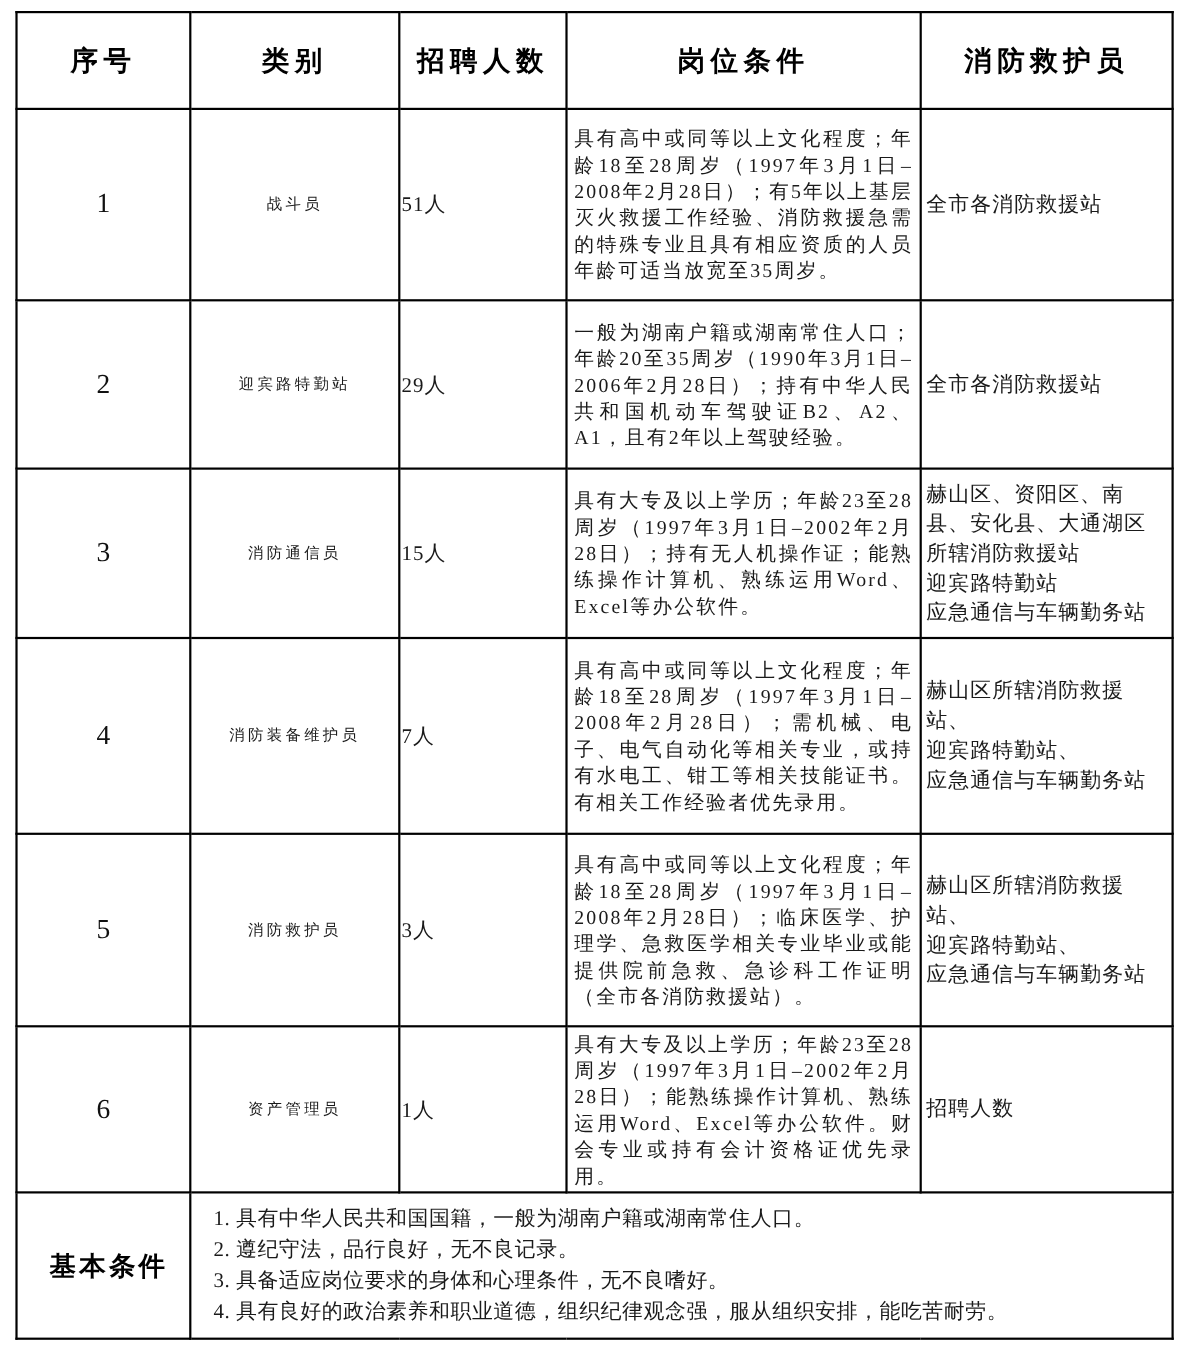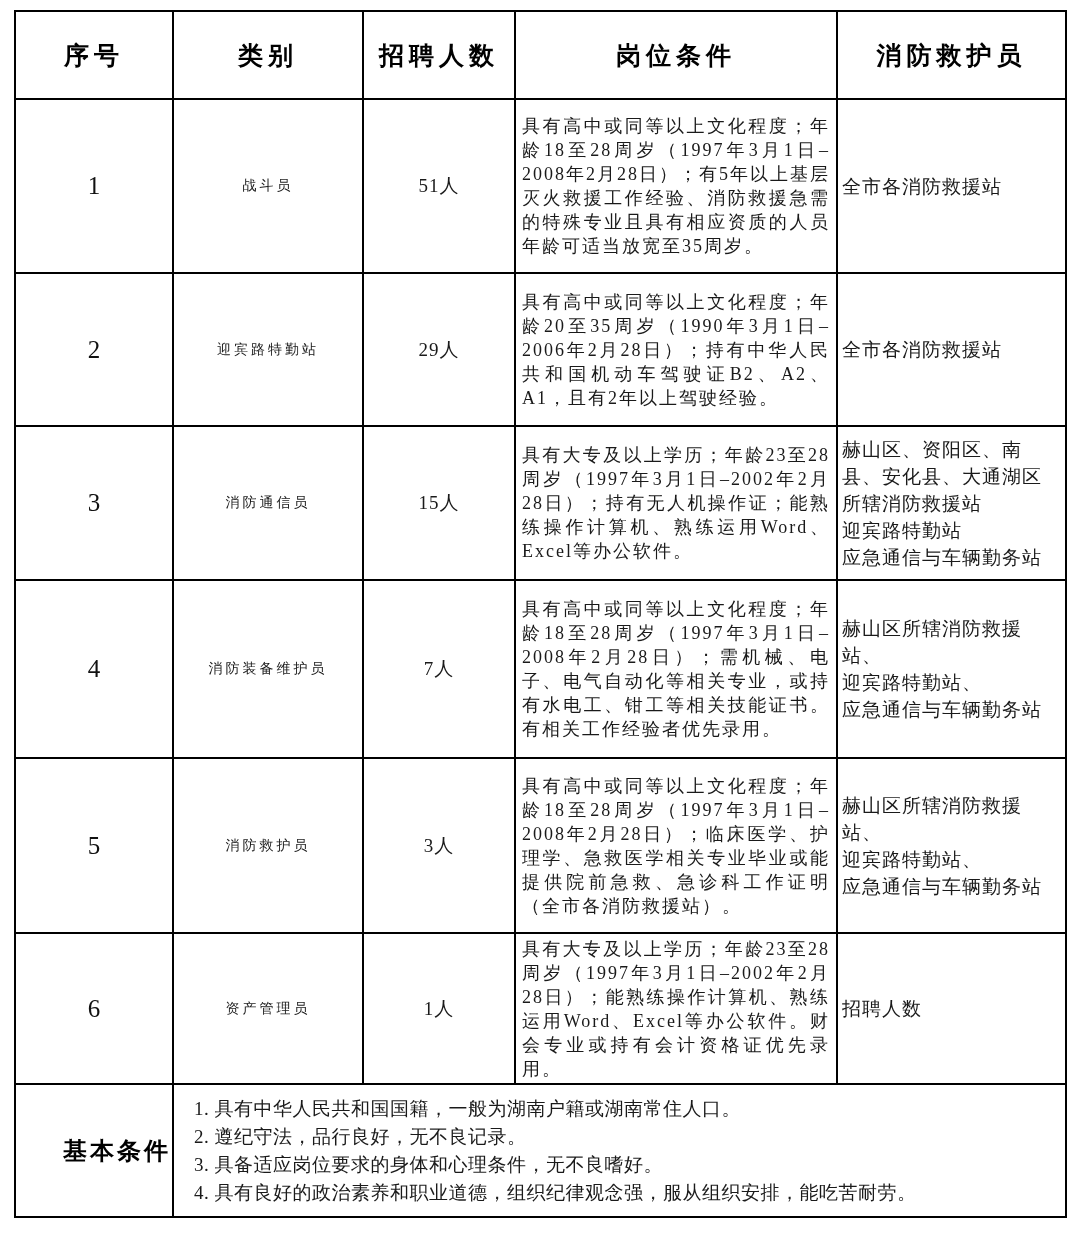--- a/index.html
+++ b/index.html
@@ -48,21 +48,20 @@
   }
   td.cat {
     font-size: 14px;
     letter-spacing: 3px;
     text-align: center;
     vertical-align: middle;
   }
   td.cnt {
     font-size: 19px;
     letter-spacing: 1px;
-    text-align: center;
     vertical-align: middle;
   }
   td.cond {
     font-size: 18px;
     line-height: 24px;
     letter-spacing: 2px;
     text-align: justify;
     text-justify: inter-character;
     vertical-align: middle;
     padding: 0 6px;
@@ -77,21 +76,21 @@
     white-space: pre-line;
     margin-left: 30px;
   }
   
   td.basic-label {
     font-family: "Liberation Sans", "DejaVu Sans", sans-serif;
     font-weight: 700;
     font-size: 24px;
     letter-spacing: 3px;
     color: #000000;
-    text-align: right;
+    text-align: left;
     vertical-align: middle;
     padding-left: 29px;
   }
   td.basic-items {
     font-size: 19px;
     line-height: 28px;
     letter-spacing: 0.5px;
     text-align: left;
     vertical-align: middle;
     padding: 2px 10px 2px 20px;
@@ -133,21 +132,21 @@
         <td class="seq">1</td>
         <td class="cat">战斗员</td>
         <td class="cnt">51人</td>
         <td class="cond">具有高中或同等以上文化程度；年龄18至28周岁（1997年3月1日–2008年2月28日）；有5年以上基层灭火救援工作经验、消防救援急需的特殊专业且具有相应资质的人员年龄可适当放宽至35周岁。</td>
         <td class="unit">全市各消防救援站</td>
       </tr>
       <tr class="h-r2">
         <td class="seq">2</td>
         <td class="cat">迎宾路特勤站</td>
         <td class="cnt">29人</td>
-        <td class="cond">具有高中或同等以上文化程度；年龄20至35周岁（1990年3月1日–2006年2月28日）；持有中华人民共和国机动车驾驶证B2、A2、A1，且有2年以上驾驶经验。</td>
+        <td class="cond">一般为湖南户籍或湖南常住人口；年龄20至35周岁（1990年3月1日–2006年2月28日）；持有中华人民共和国机动车驾驶证B2、A2、A1，且有2年以上驾驶经验。</td>
         <td class="unit">全市各消防救援站</td>
       </tr>
       <tr class="h-r3">
         <td class="seq">3</td>
         <td class="cat">消防通信员</td>
         <td class="cnt">15人</td>
         <td class="cond">具有大专及以上学历；年龄23至28周岁（1997年3月1日–2002年2月28日）；持有无人机操作证；能熟练操作计算机、熟练运用Word、Excel等办公软件。</td>
         <td class="unit">赫山区、资阳区、南县、安化县、大通湖区所辖消防救援站
 迎宾路特勤站
 应急通信与车辆勤务站</td>

